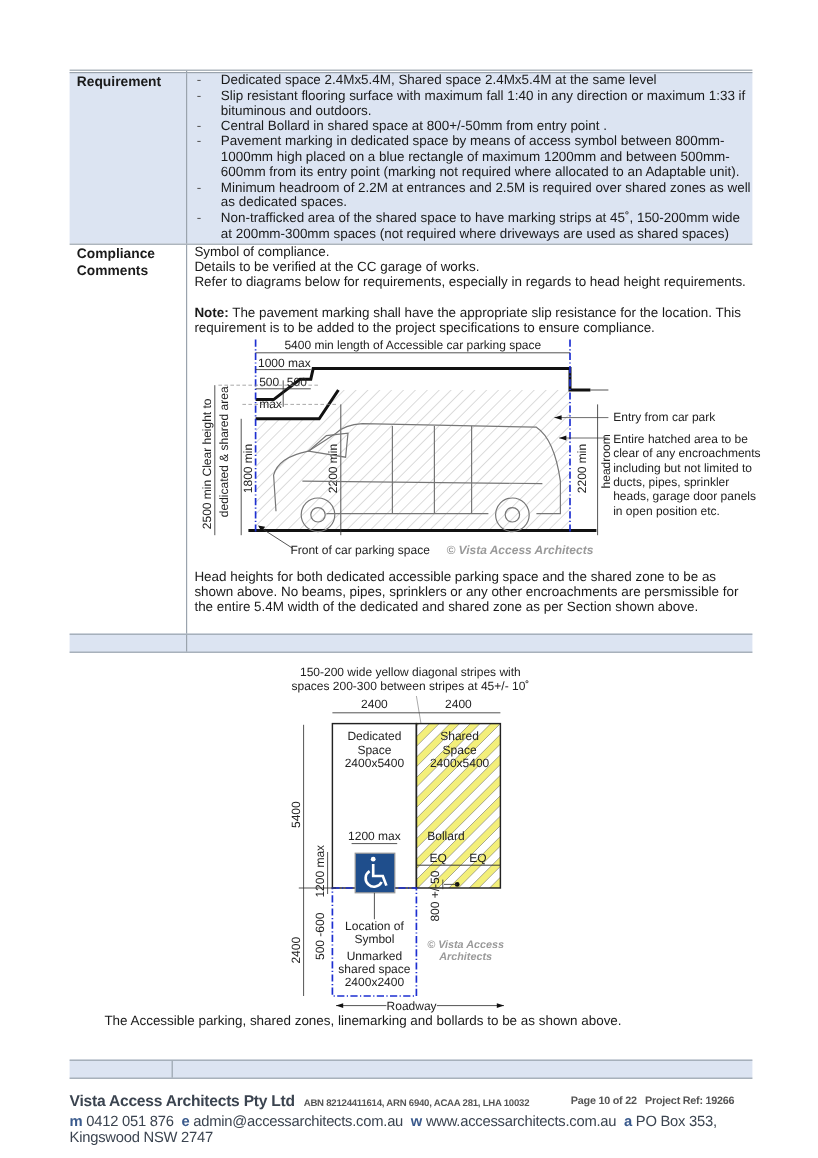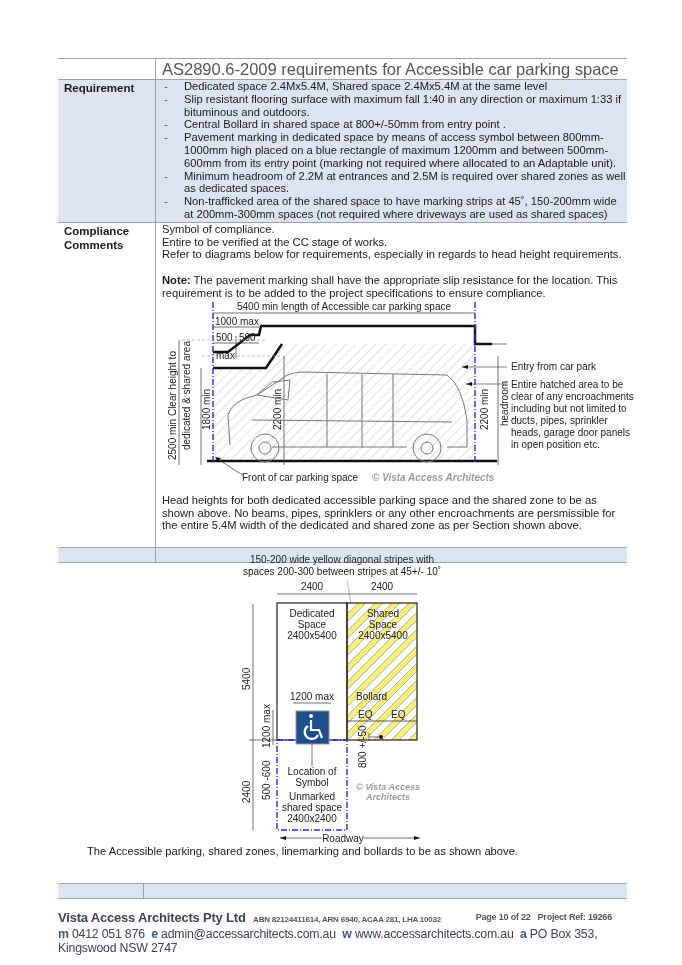--- a/index.html
+++ b/index.html
@@ -28,21 +28,20 @@
   .f1 .pg { position:absolute; right:26px; top:2px; font-size:9px; font-weight:bold; color:#555; }
   .f2 { font-size:12.3px; color:#3b4450; margin-top:2px; letter-spacing:-0.2px; }
   .f2 b { color:#3a5a8c; }
 </style>
 </head>
 <body>
 
 <div class="tbl">
   <div class="row">
     <div class="lab"></div>
-    <div class="cell title">AS2890.6-2009 requirements for Accessible car parking space</div>
   </div>
   <div class="row tint">
     <div class="lab">Requirement</div>
     <div class="cell">
       <ul class="req">
         <li>Dedicated space 2.4Mx5.4M, Shared space 2.4Mx5.4M at the same level</li>
         <li>Slip resistant flooring surface with maximum fall 1:40 in any direction or maximum 1:33 if bituminous and outdoors.</li>
         <li>Central Bollard in shared space at 800+/-50mm from entry point .</li>
         <li>Pavement marking in dedicated space by means of access symbol between 800mm-1000mm high placed on a blue rectangle of maximum 1200mm and between 500mm-600mm from its entry point (marking not required where allocated to an Adaptable unit).</li>
         <li>Minimum headroom of 2.2M at entrances and 2.5M is required over shared zones as well as dedicated spaces.</li>
@@ -50,21 +49,21 @@
       </ul>
     </div>
   </div>
   <div class="row">
     <div class="lab">
       <div>Compliance</div>
       <div>Comments</div>
     </div>
     <div class="cell cc">
       <p>Symbol of compliance.</p>
-      <p>Entire to be verified at the CC stage of works.</p>
+      <p>Details to be verified at the CC garage of works.</p>
       <p>Refer to diagrams below for requirements, especially in regards to head height requirements.</p>
       <div class="gap"></div>
       <p><span class="note-b">Note:</span><span> The pavement marking shall have the appropriate slip resistance for the location. This requirement is to be added to the project specifications to ensure compliance.</span></p>
 
       <div class="diag1">
         <svg width="475" height="194" viewBox="0 0 475 194" font-family="Liberation Sans, sans-serif">
           <defs>
             <pattern id="hatch" width="7" height="7" patternUnits="userSpaceOnUse" patternTransform="rotate(45)">
               <line x1="0" y1="0" x2="0" y2="7" stroke="#b5b5b5" stroke-width="0.8"></line>
             </pattern>

